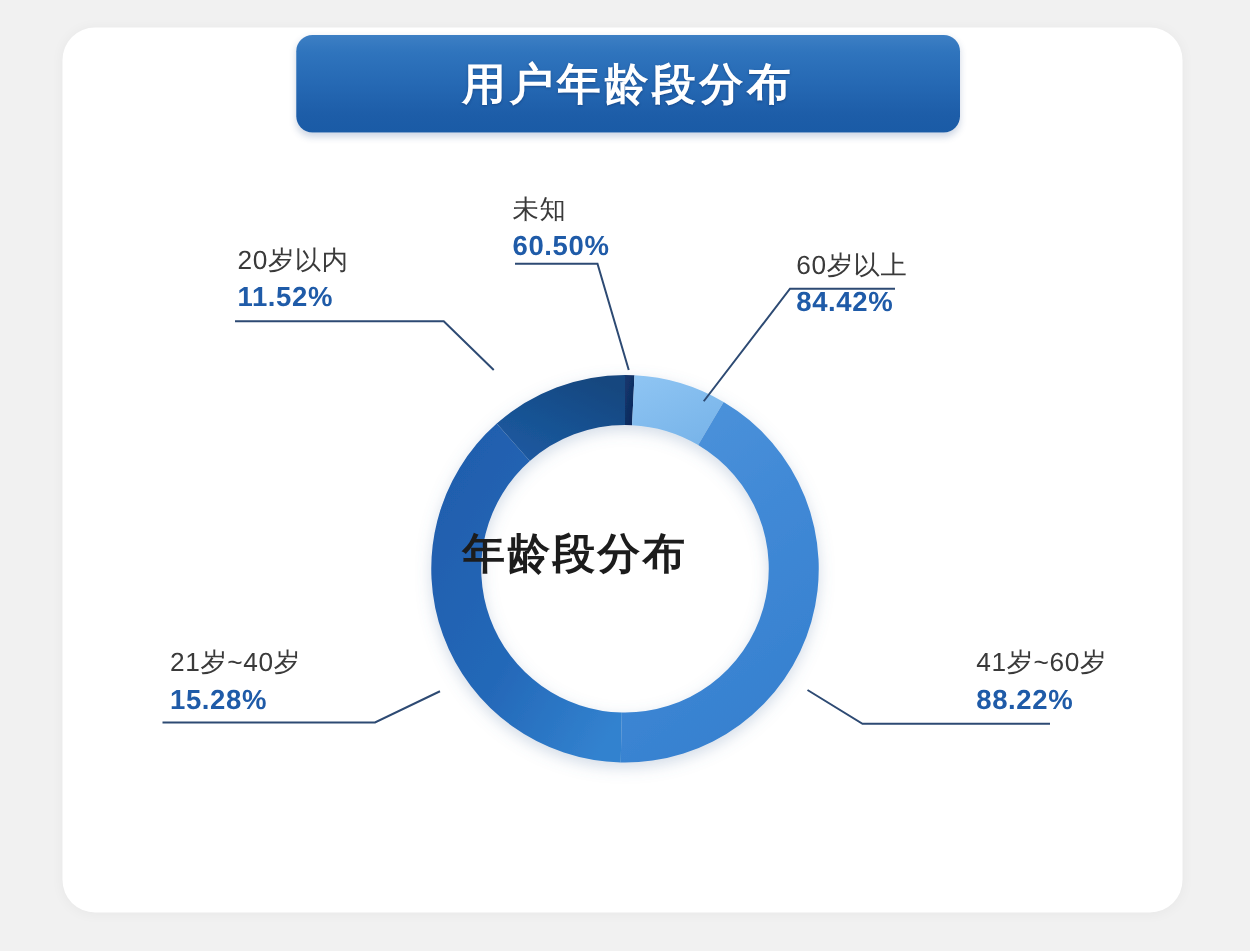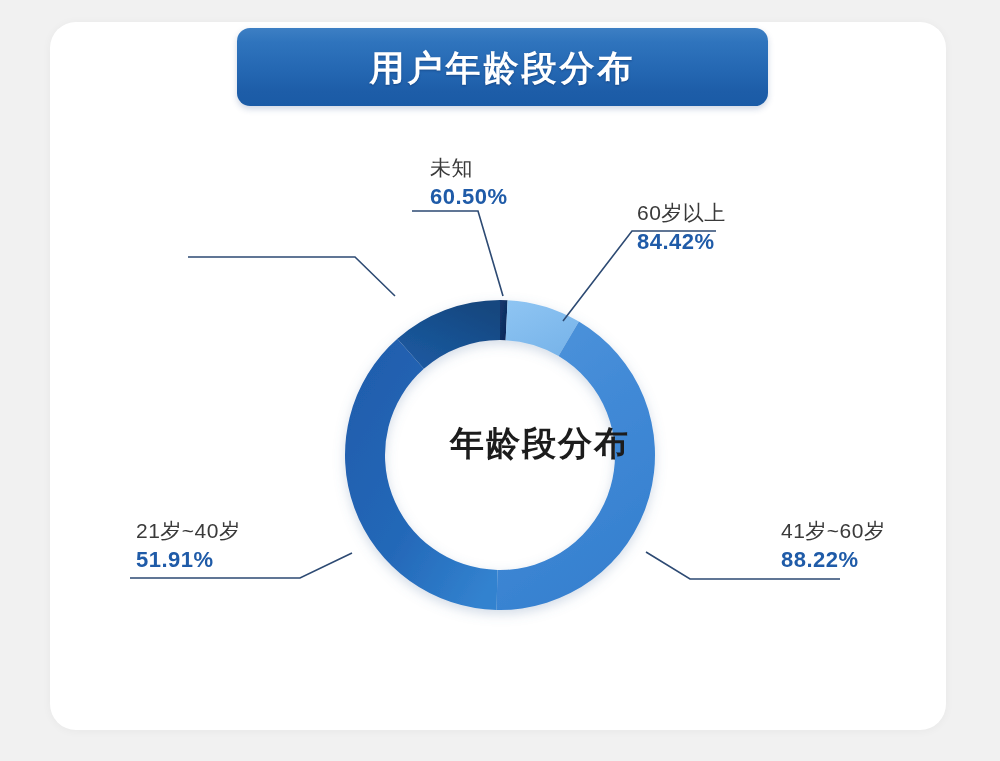--- a/index.html
+++ b/index.html
@@ -62,21 +62,21 @@
     top: 0;
     width: 1000px;
     height: 761px;
     overflow: visible;
   }
   .center-label {
     position: absolute;
     left: 370px;
     top: 425px;
     width: 260px;
-    text-align: right;
+    text-align: left;
     font-size: 34px;
     font-weight: bold;
     color: #1c1c1c;
     letter-spacing: 2px;
     line-height: 1.1;
   }
   .callout {
     position: absolute;
     white-space: nowrap;
     line-height: 1.22;
@@ -90,21 +90,21 @@
   }
   .callout .pct {
     font-size: 22px;
     color: #1f5ba8;
     font-weight: bold;
     letter-spacing: 0.5px;
     display: block;
     margin-top: 3px;
   }
   
-  #callout-unknown   { left: 410px; top: 155px; margin-left: 20px; }
+  #callout-unknown   { left: 410px; top: 155px; }
   #callout-under20   { left: 190px; top: 196px; }
   #callout-over60    { left: 637px; top: 172px; margin-top: 28px; }
   #callout-21to40    { left: 136px; top: 518px; }
   #callout-41to60    { left: 752px; top: 518px; margin-left: 29px; }
 </style>
 </head>
 <body>
 
 <div id="root">
 
@@ -168,29 +168,33 @@
       </g>
     </svg>
 
     <div class="center-label">年龄段分布</div>
 
     <div class="callout" id="callout-unknown">
       <span class="cat">未知</span>
       <span class="pct">60.50%</span>
     </div>
 
+    <div class="callout" id="callout-under20">
+      <span class="cat">20岁以内</span>
+      <span class="pct">11.52%</span>
+    </div>
 
     <div class="callout" id="callout-over60">
       <span class="cat">60岁以上</span>
       <span class="pct">84.42%</span>
     </div>
 
     <div class="callout" id="callout-21to40">
       <span class="cat">21岁~40岁</span>
-      <span class="pct">51.91%</span>
+      <span class="pct">15.28%</span>
     </div>
 
     <div class="callout" id="callout-41to60">
       <span class="cat">41岁~60岁</span>
       <span class="pct">88.22%</span>
     </div>
 
   </div>
 </div>
 

